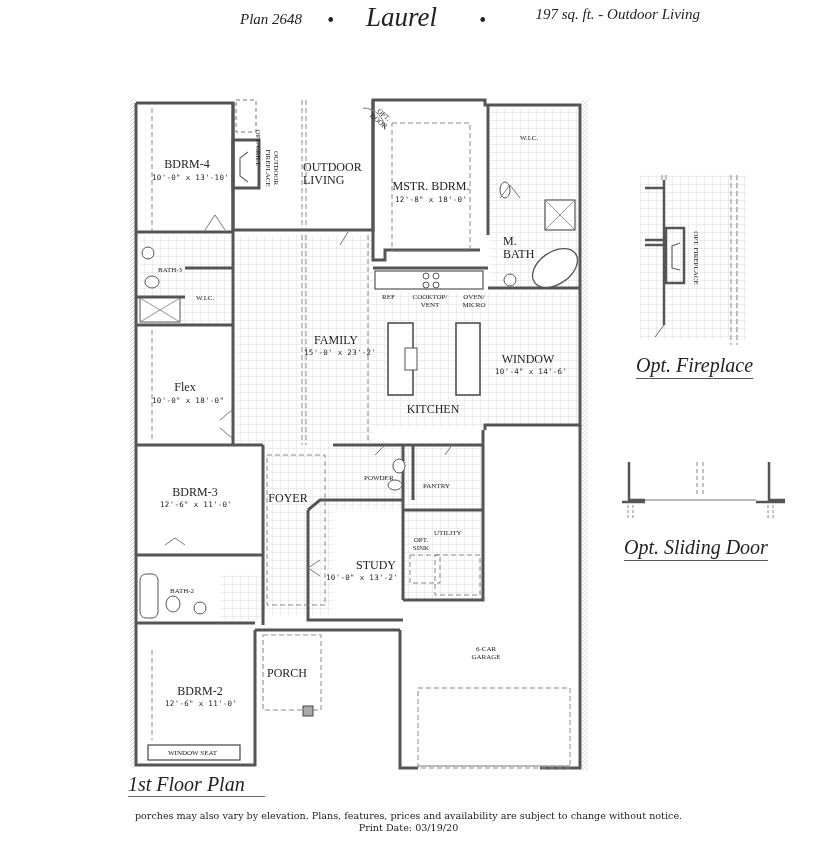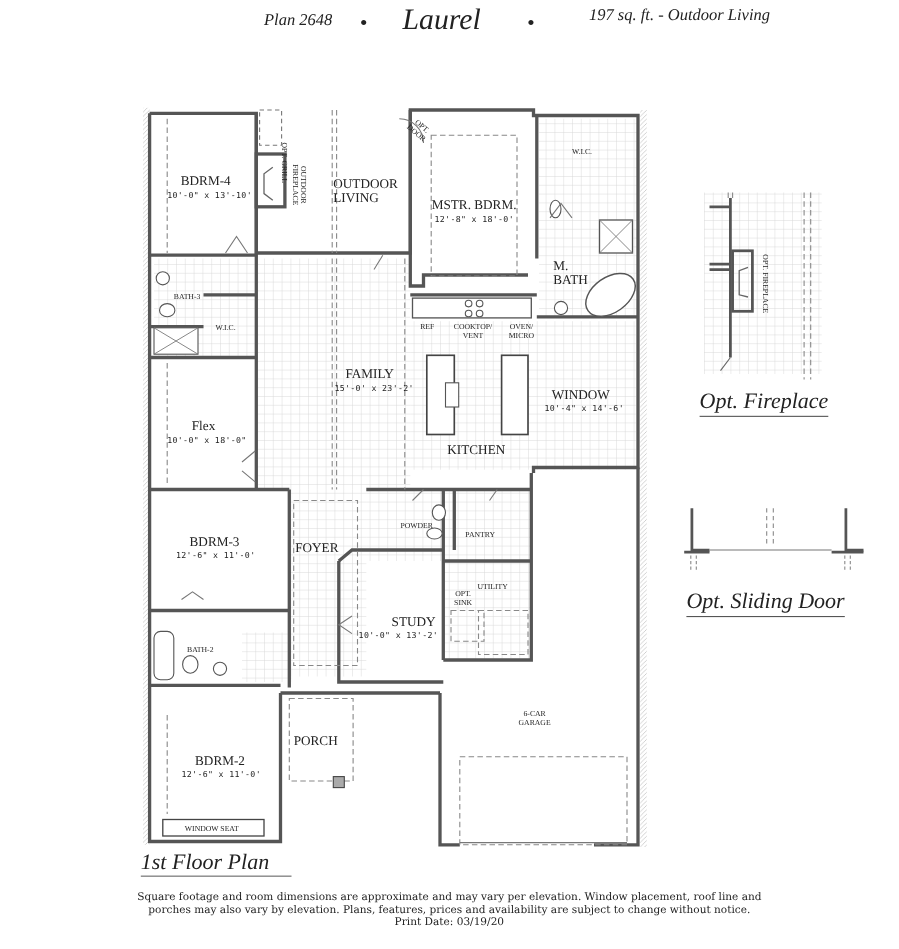--- a/index.html
+++ b/index.html
@@ -230,16 +230,15 @@
 <div class="abs room-dim" style="left:165px;top:699px;width:70px;">12'-6" x 11'-0'</div>
 <div class="abs tiny" style="left:168px;top:749px;">WINDOW SEAT</div>
 
 <div class="abs floor-title">1st Floor Plan</div>
 
 <div class="abs tiny" style="left:700px;top:228px;transform:rotate(90deg);transform-origin:left top;width:60px;">OPT. FIREPLACE</div>
 <div class="abs opt-title" style="left:636px;top:354px;">Opt. Fireplace</div>
 <div class="abs opt-title" style="left:624px;top:536px;">Opt. Sliding Door</div>
 
 <div class="abs disclaimer">
-  <div>Square footage and room dimensions are approximate and may vary per elevation. Window placement, roof line and</div>
   <div>porches may also vary by elevation. Plans, features, prices and availability are subject to change without notice.</div>
   <div>Print Date: 03/19/20</div>
 </div>
 
 </body></html>

